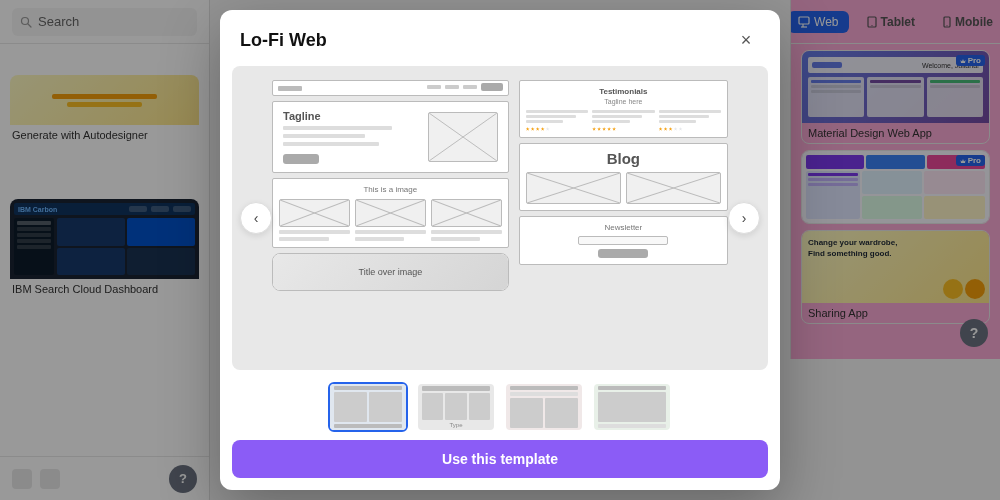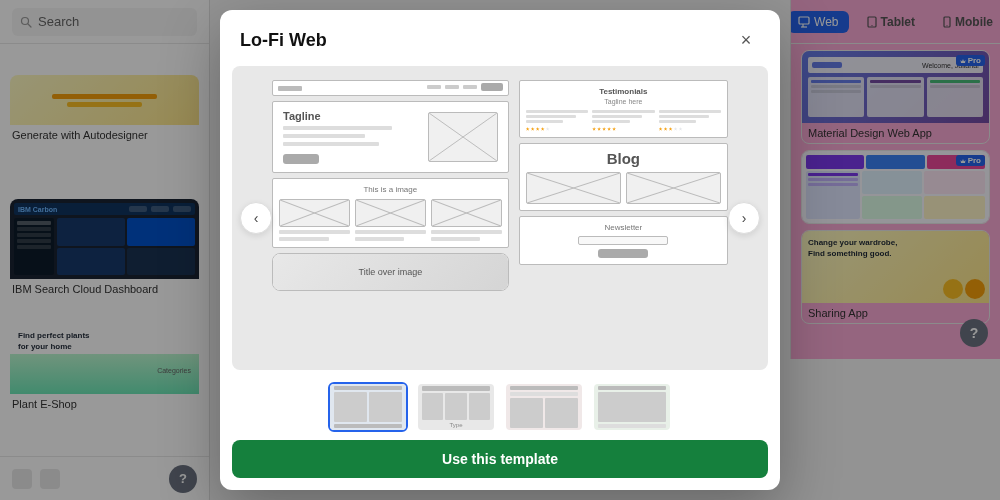--- a/index.html
+++ b/index.html
@@ -307,21 +307,21 @@
 
     
     .modal-footer {
       padding: 0 12px 12px 12px;
       flex-shrink: 0;
     }
 
     .use-template-btn {
       width: 100%;
       height: 38px;
-      background: #15803d;
+      background: #8b5cf6;
       color: #fff;
       border: none;
       border-radius: 8px;
       font-size: 14px;
       font-weight: 600;
       cursor: pointer;
       display: flex;
       align-items: center;
       justify-content: center;
     }
@@ -382,30 +382,20 @@
             <div style="background:#0052cc;border-radius:2px;"></div>
             <div style="background:#163a6b;border-radius:2px;"></div>
             <div style="background:#1a3352;border-radius:2px;"></div>
           </div>
         </div>
       </div>
     </div>
     <div class="bg-card-label">IBM Search Cloud Dashboard</div>
   </div>
 
-  <div class="bg-card">
-    <div class="bg-card-img" style="height:72px;background:#fff;padding:0;position:relative;overflow:hidden;">
-      <div style="position:absolute;bottom:0;left:0;right:0;height:40px;background:linear-gradient(180deg,#bbf7d0,#6ee7b7);"></div>
-      <div style="position:absolute;top:8px;left:8px;font-size:8px;font-weight:700;color:#1f2937;line-height:1.4;">
-        Find perfect plants<br>for your home
-      </div>
-      <div style="position:absolute;bottom:20px;right:8px;font-size:7px;color:#666;">Categories</div>
-    </div>
-    <div class="bg-card-label">Plant E-Shop</div>
-  </div>
 
   <div style="position:absolute;bottom:0;left:0;right:0;height:44px;border-top:1px solid #e8e8e8;display:flex;align-items:center;padding:0 12px;gap:8px;">
     <div style="width:20px;height:20px;border-radius:4px;background:#e8e8e8;"></div>
     <div style="width:20px;height:20px;border-radius:4px;background:#e8e8e8;"></div>
     <div style="margin-left:auto;width:28px;height:28px;border-radius:50%;background:#6b7280;display:flex;align-items:center;justify-content:center;color:#fff;font-size:13px;font-weight:700;">?</div>
   </div>
 </div>
 
 <div class="bg-right-panel">
   <div class="right-top-bar">

